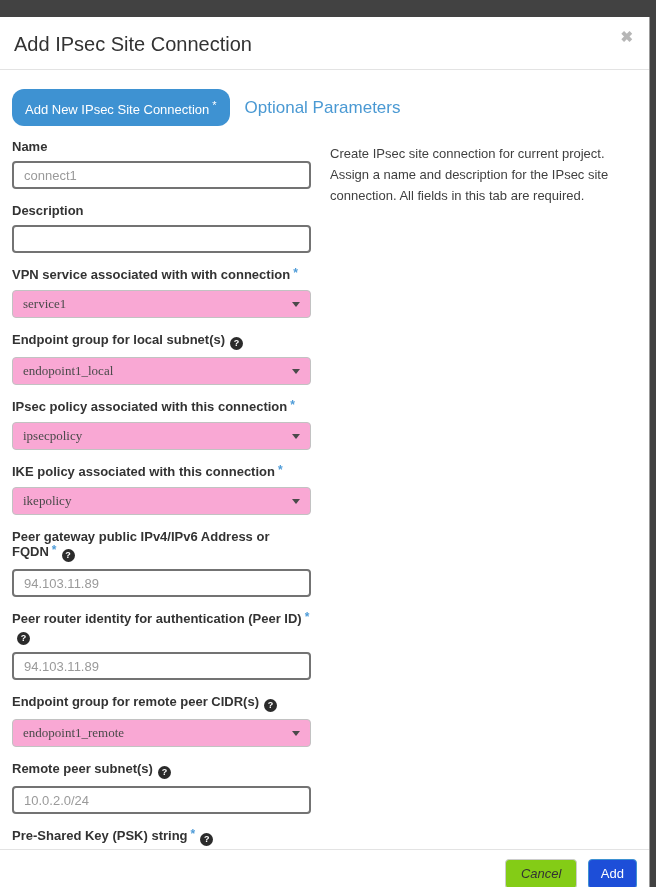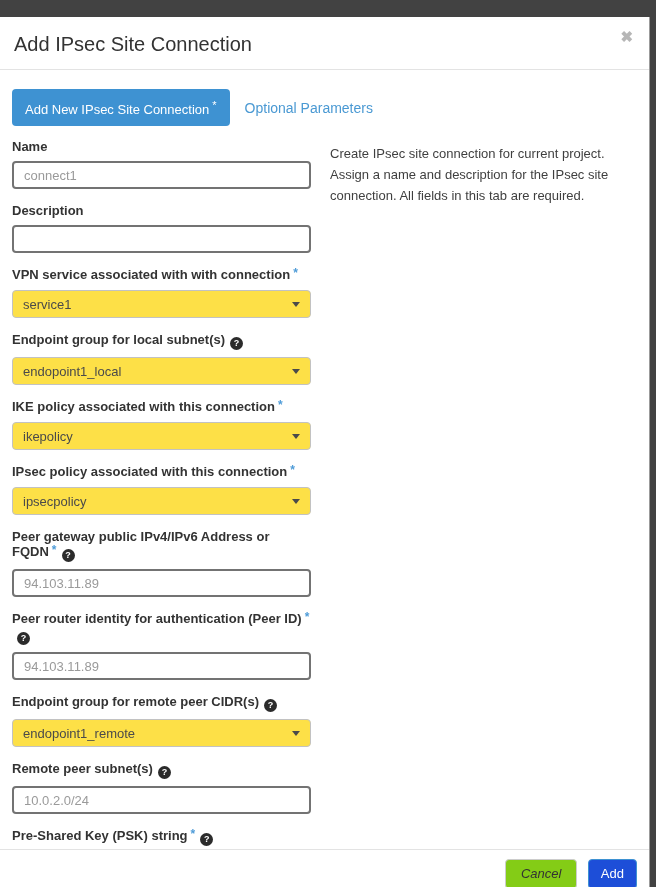--- a/index.html
+++ b/index.html
@@ -40,28 +40,28 @@
     font-family: "Liberation Sans", sans-serif;
   }
   
   .modal-body { padding: 0 12px; }
   .tabs-row { margin: 19px 0 13px 0; display: flex; align-items: center; }
   .tab-active {
     background: #3e92d2;
     color: #ffffff;
     font-size: 13px;
     padding: 9px 13px;
-    border-radius: 4px;
+    border-radius: 12px;
     cursor: pointer;
     line-height: 15px;
   }
   .tab-active sup { font-size: 11px; margin-left: 3px; }
   .tab-link {
     color: #4a99d3;
-    font-size: 14px;
+    font-size: 17px;
     margin-left: 15px;
     cursor: pointer;
     text-decoration: none;
   }
   .columns { display: flex; }
   .fields-col { width: 299px; flex: none; }
   .help-col {
     margin-left: 19px;
     width: 318px;
     font-size: 13px;
@@ -118,28 +118,29 @@
   .form-control.muted { color: #9a9a9a; }
   .form-control.focused {
     border: 2px solid #5ea9ea;
     padding: 3px 9px;
   }
   .select-box {
     height: 28px;
     box-sizing: border-box;
     border: 1px solid #c2c2c2;
     border-radius: 4px;
-    background: #fde047;
+    background: #f9a8d4;
     display: flex;
     align-items: center;
     justify-content: space-between;
     padding: 0 10px;
     font-size: 13px;
     color: #4a4a4a;
     cursor: pointer;
+    font-family: Liberation Serif, serif;
   }
   .select-caret {
     width: 0; height: 0;
     border-left: 4px solid transparent;
     border-right: 4px solid transparent;
     border-top: 5px solid #4a4a4a;
     margin-left: 8px;
     flex: none;
   }
   .text-cursor {
@@ -226,30 +227,30 @@
             </div>
           </div>
           <div class="form-group">
             <label><span>Endpoint group for local subnet(s)</span><span class="help-icon">?</span></label>
             <div class="select-box">
               <span>endopoint1_local</span>
               <span class="select-caret"></span>
             </div>
           </div>
           <div class="form-group">
+            <label><span>IPsec policy associated with this connection</span><span class="req-asterisk">*</span></label>
+            <div class="select-box">
+              <span>ipsecpolicy</span>
+              <span class="select-caret"></span>
+            </div>
+          </div>
+          <div class="form-group">
             <label><span>IKE policy associated with this connection</span><span class="req-asterisk">*</span></label>
             <div class="select-box">
               <span>ikepolicy</span>
-              <span class="select-caret"></span>
-            </div>
-          </div>
-          <div class="form-group">
-            <label><span>IPsec policy associated with this connection</span><span class="req-asterisk">*</span></label>
-            <div class="select-box">
-              <span>ipsecpolicy</span>
               <span class="select-caret"></span>
             </div>
           </div>
           <div class="form-group">
             <label><span>Peer gateway public IPv4/IPv6 Address or FQDN</span><span class="req-asterisk">*</span><span class="help-icon">?</span></label>
             <div class="input-wrap">
               <input type="text" class="form-control muted" value="94.103.11.89" style="">
             </div>
           </div>
           <div class="form-group">

